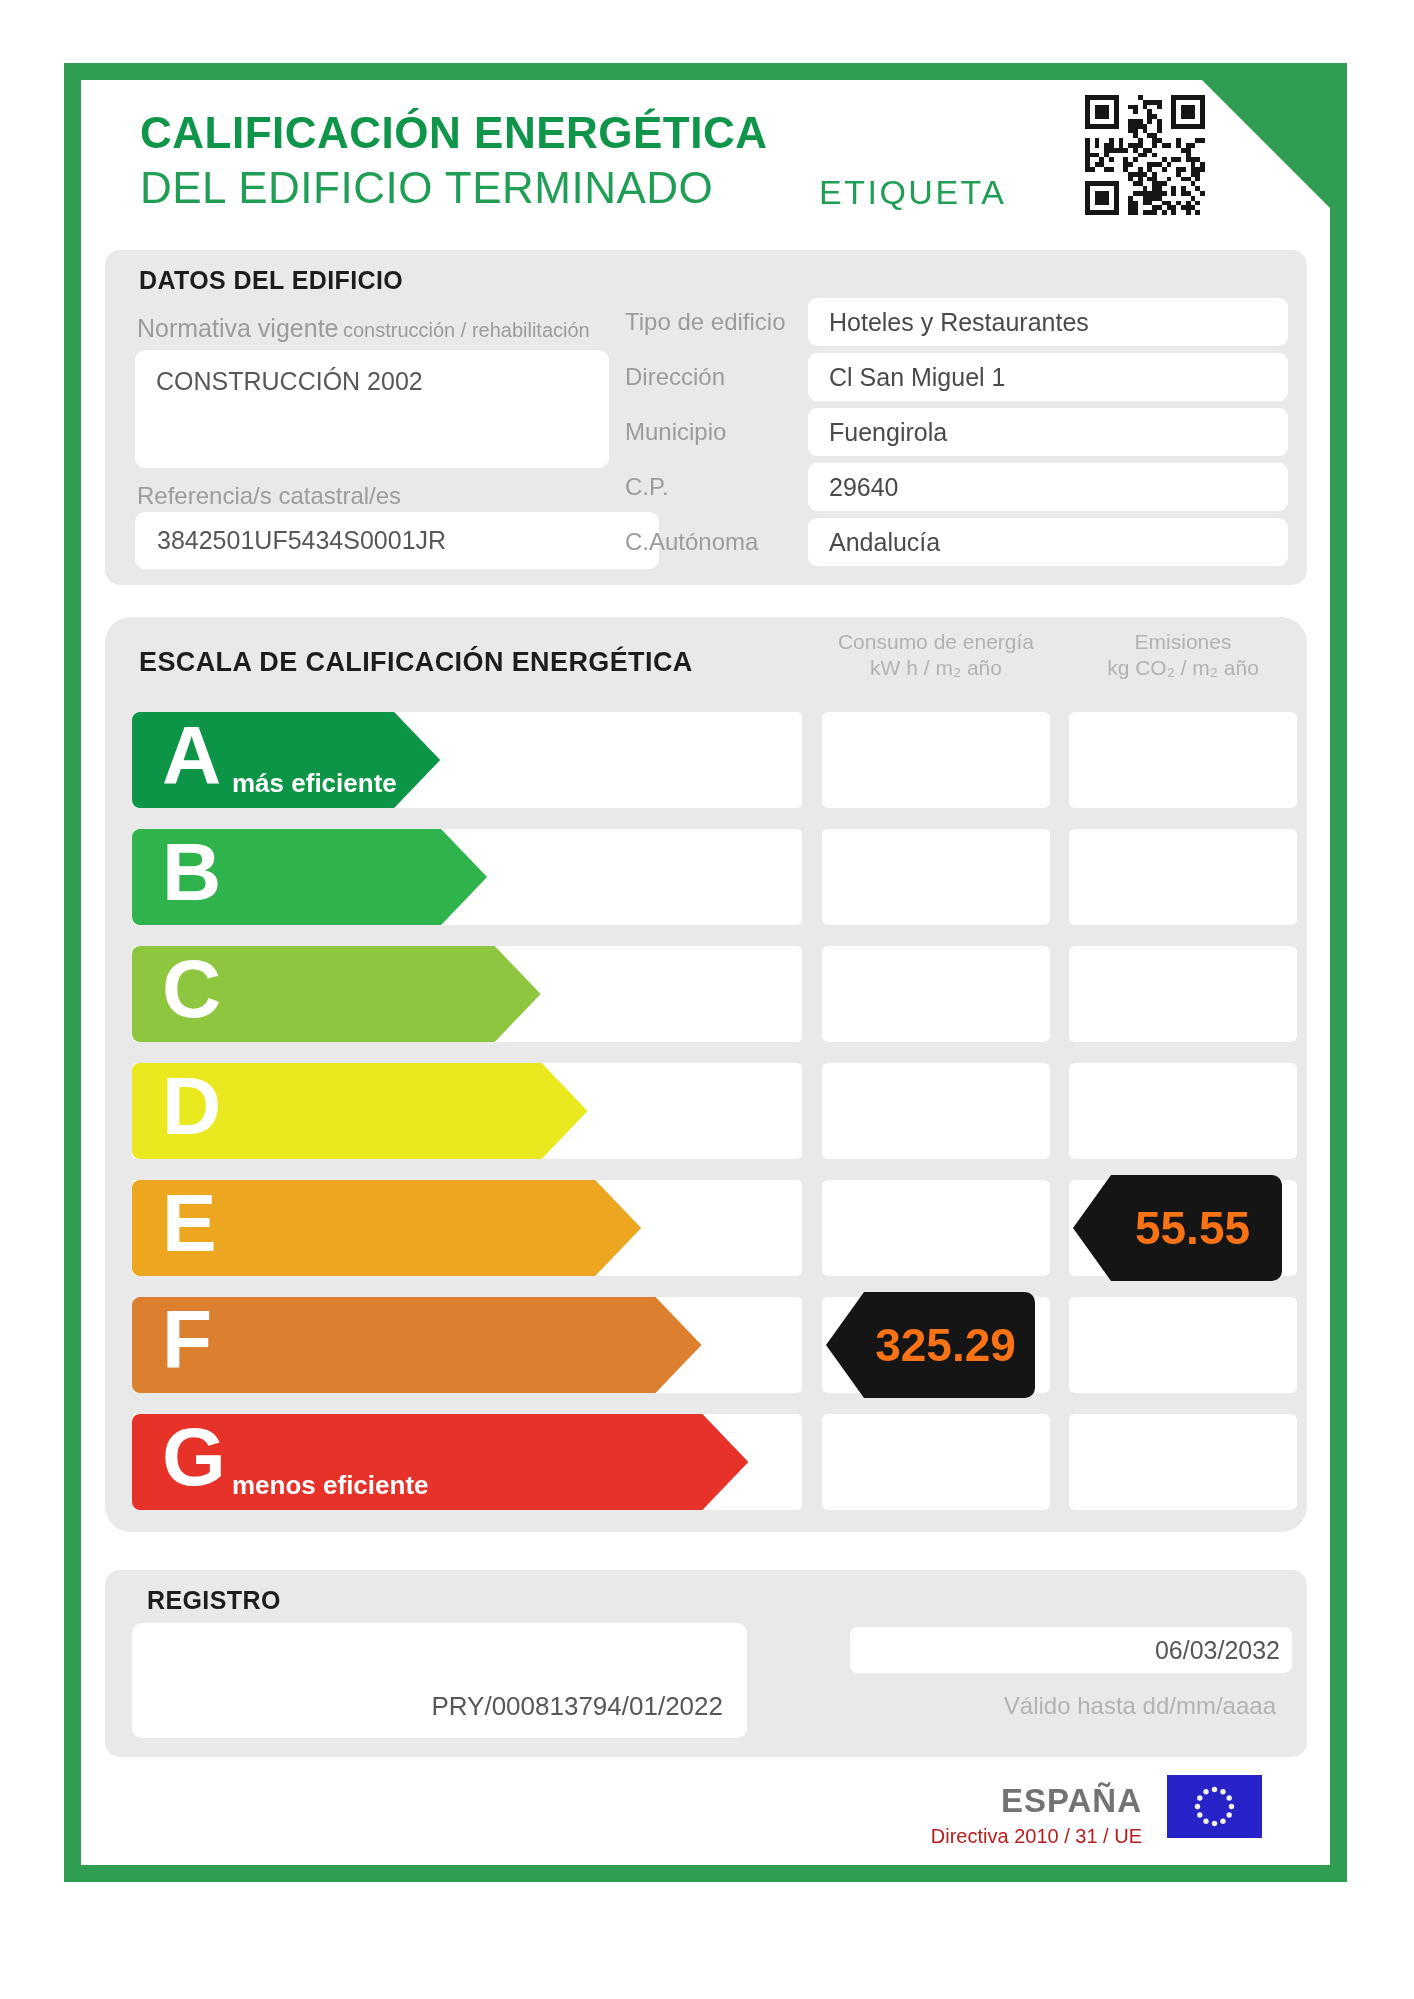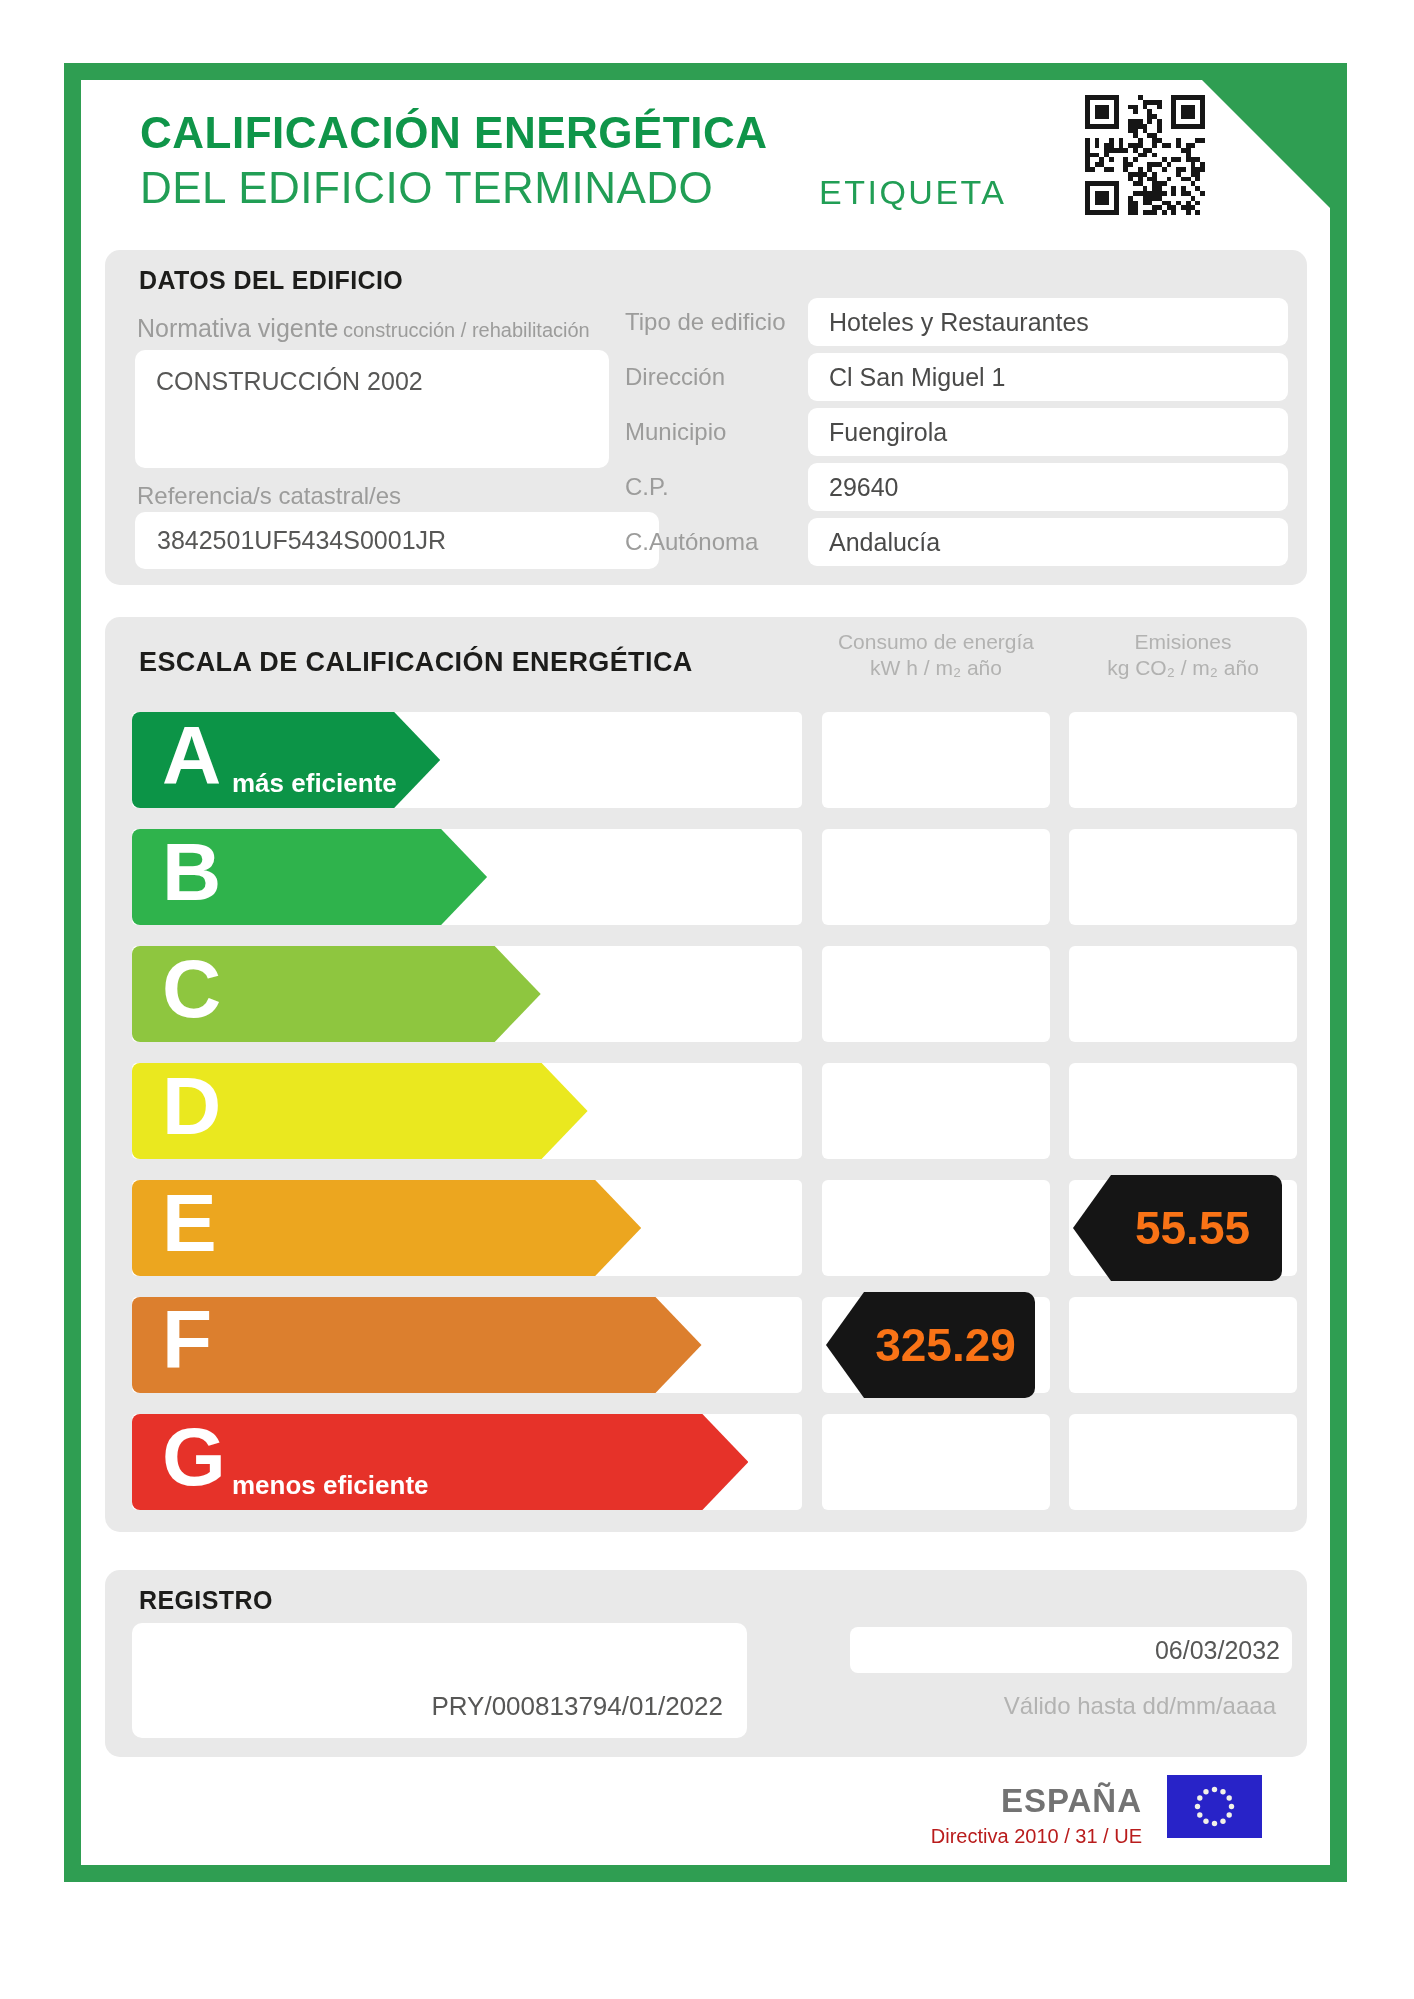--- a/index.html
+++ b/index.html
@@ -18,21 +18,21 @@
         color:#0f9549; letter-spacing:.5px; white-space:nowrap; }
   .h2 { position:absolute; left:59px; top:83px; font-size:44px; color:#219e55;
         letter-spacing:.5px; white-space:nowrap; }
   .etiq { position:absolute; left:738px; top:93px; font-size:34px; color:#219e55;
           letter-spacing:2.5px; white-space:nowrap; }
   .qr { position:absolute; left:1004px; top:14px; width:120px; height:122px; }
 
   
   .panel { position:absolute; left:24px; width:1202px; background:#e9e9e9; border-radius:15px; }
   .panel-datos    { top:170px;  height:335px; }
-  .panel-escala   { top:537px;  height:915px; }
+  .panel-escala   { top:537px;  height:915px;border-radius:26px; }
   .panel-registro { top:1490px; height:187px; }
   .sec-title { position:absolute; left:34px; font-size:25px; font-weight:bold;
                color:#1d1d1b; letter-spacing:.4px; white-space:nowrap; }
 
   
   .norm-label { position:absolute; left:32px; top:64px; color:#9c9c9b; white-space:nowrap; }
   .norm-label .big { font-size:25px; }
   .norm-label .small { font-size:20px; }
   .wbox { background:#ffffff; border-radius:10px; position:absolute; }
   .norm-box { left:30px; top:100px; width:474px; height:118px;
@@ -63,21 +63,21 @@
   .grade { position:absolute; left:30px; top:2px; font-size:82px; line-height:1;
            font-weight:bold; color:#ffffff; }
   .gnote { position:absolute; left:100px; bottom:9px; font-size:26px; font-weight:bold;
            color:#ffffff; white-space:nowrap; }
   .badge { position:absolute; left:4px; right:15px; top:-5px; bottom:-5px; background:#151515;
            clip-path:polygon(0 50%, 38px 0, 100% 0, 100% 100%, 38px 100%);
            border-radius:0 10px 10px 0; display:flex; align-items:center; justify-content:center;
            padding-left:30px; color:#f97316; font-weight:bold; font-size:46px; }
 
   
-  .panel-registro .sec-title { top:16px; }
+  .panel-registro .sec-title { top:16px;margin-left:8px; }
   .reg-box { left:27px; top:53px; width:615px; height:115px; display:flex;
              justify-content:flex-end; align-items:flex-end; padding:0 24px 16px 0;
              font-size:26px; color:#575756; }
   .fecha-box { left:745px; top:57px; width:442px; height:46px; font-size:25px; color:#575756;
                line-height:46px; text-align:right; padding-right:12px; border-radius:8px; }
   .valido { position:absolute; left:745px; top:122px; width:442px; text-align:right;
             padding-right:16px; font-size:24px; color:#b3b3b2; }
 
   
   .footer { position:absolute; top:1695px; left:700px; width:481px; display:flex;

